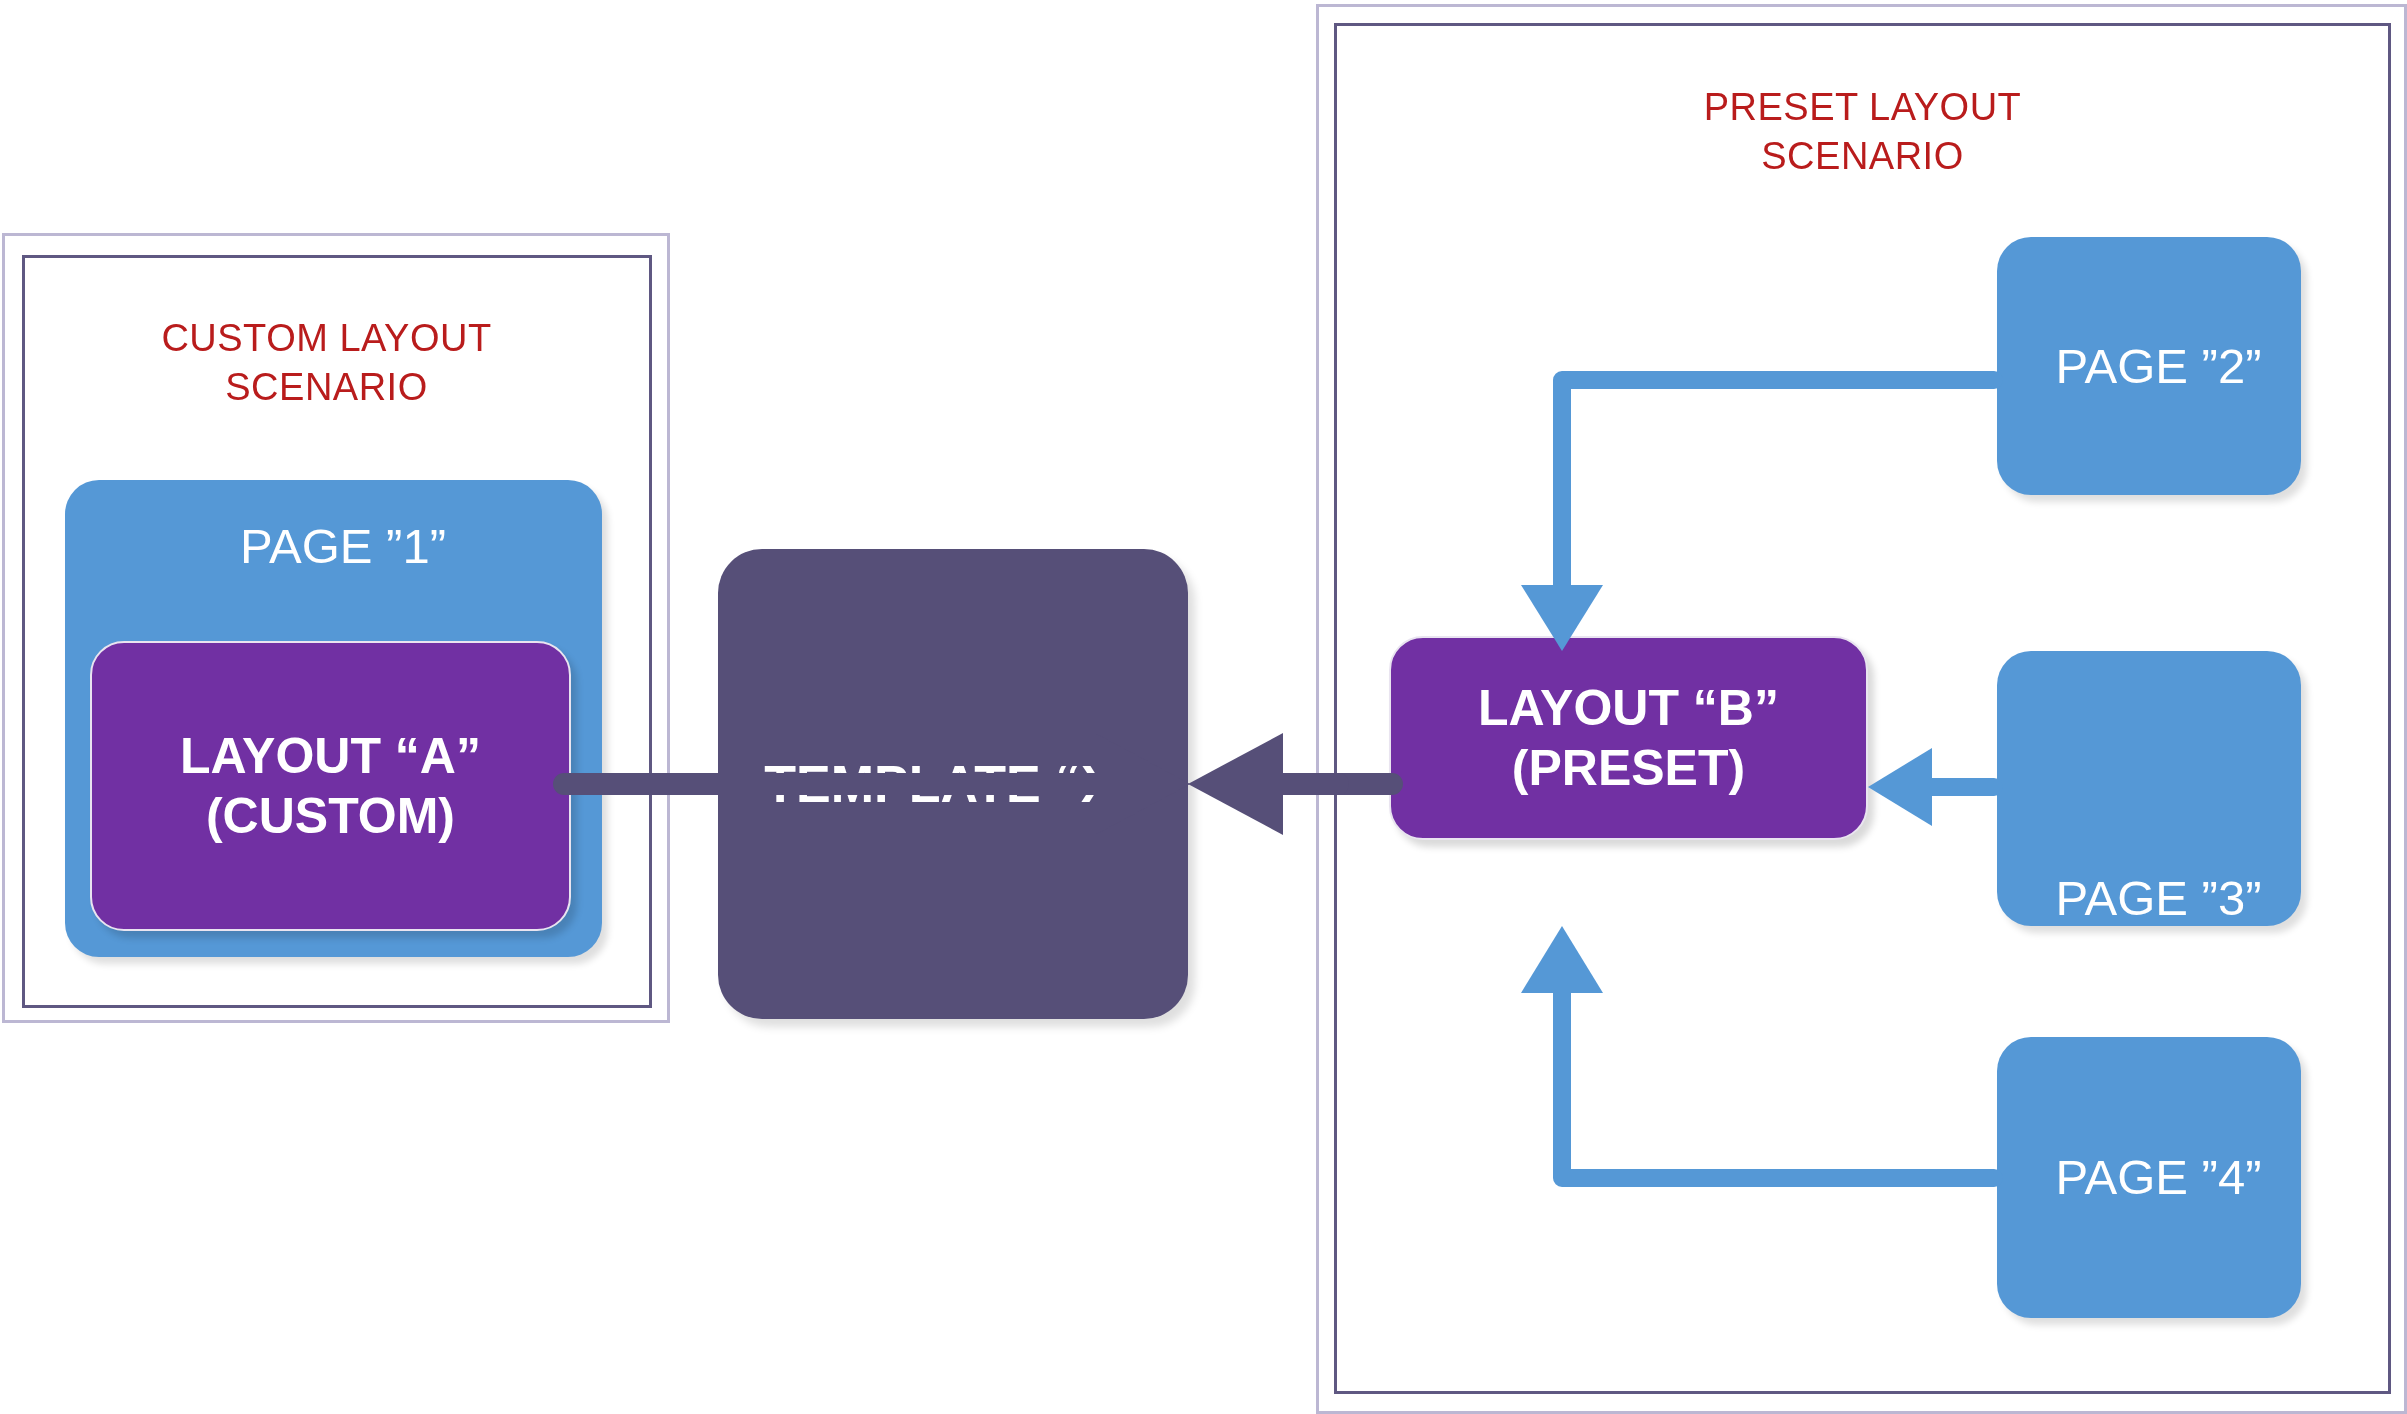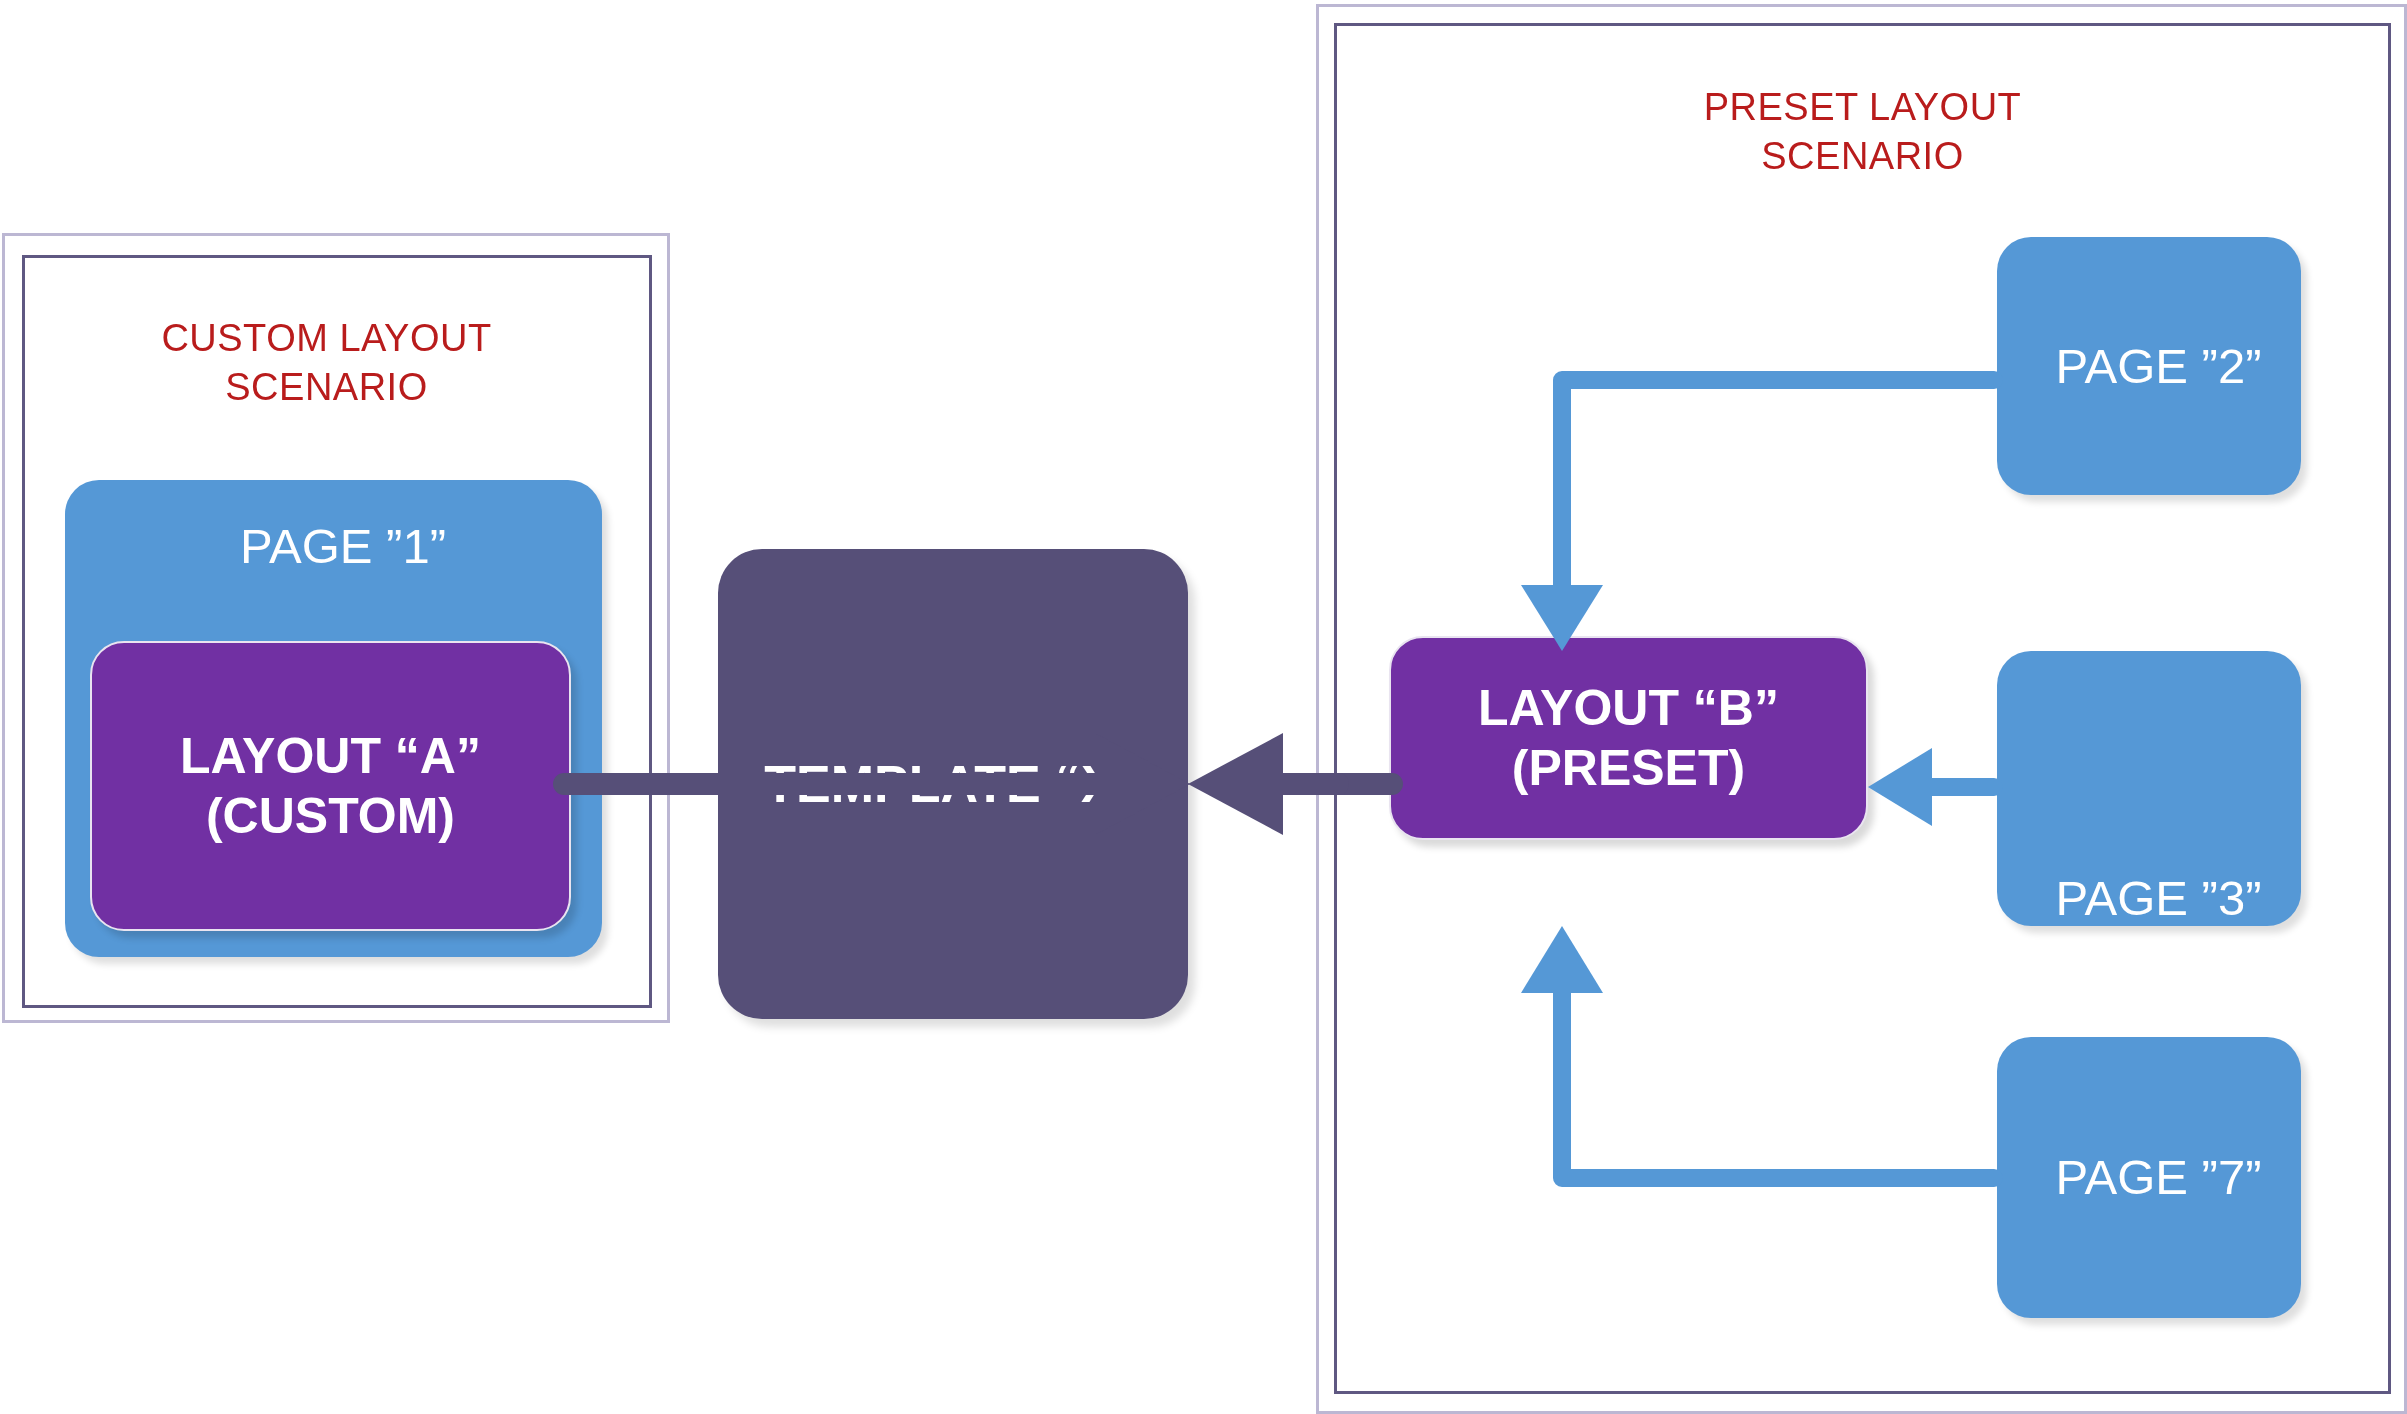--- a/index.html
+++ b/index.html
@@ -133,21 +133,21 @@
 
   <div class="node node-page" style="left:1997px; top:237px; width:304px; height:258px;">
     <span>PAGE ”2”</span>
   </div>
 
   <div class="node node-page" style="left:1997px; top:651px; width:304px; height:275px;align-items:flex-end;">
     <span>PAGE ”3”</span>
   </div>
 
   <div class="node node-page" style="left:1997px; top:1037px; width:304px; height:281px;">
-    <span>PAGE ”7”</span>
+    <span>PAGE ”4”</span>
   </div>
 
   <svg id="connectors" viewBox="0 0 2407 1414">
 
     <g>
       <line x1="564" y1="784" x2="1110" y2="784" stroke="#564F78" stroke-width="22" stroke-linecap="round"></line>
       <polygon points="1190,784 1095,733 1095,835" fill="#564F78"></polygon>
     </g>
 
     <g>

